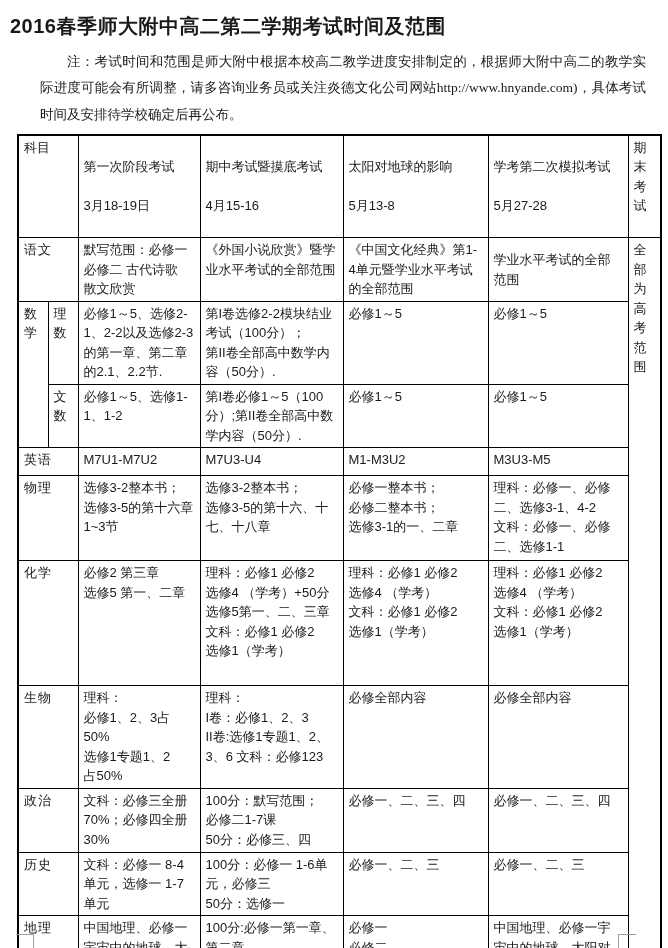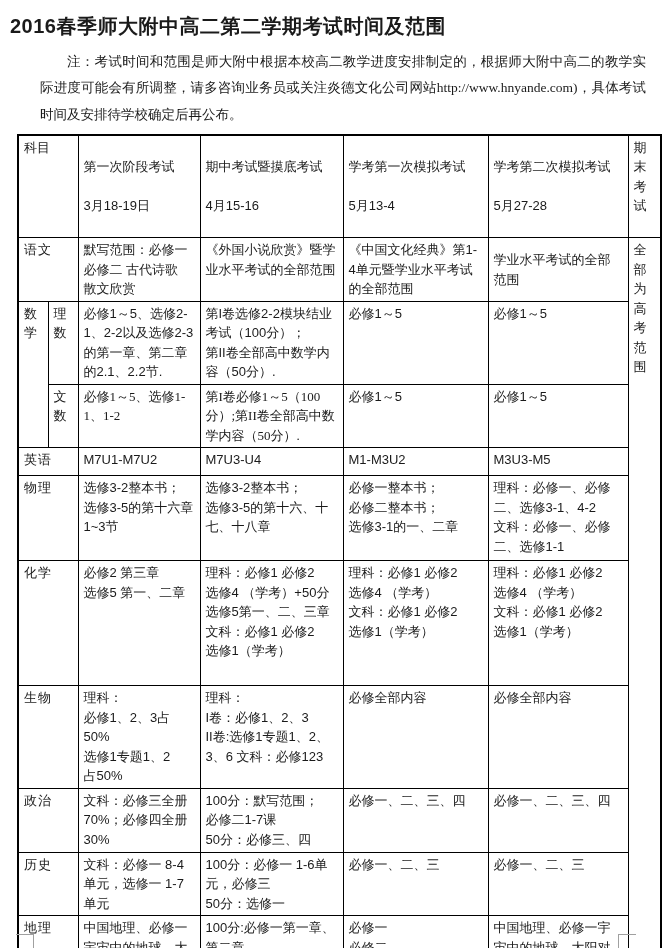--- a/index.html
+++ b/index.html
@@ -28,21 +28,21 @@
     font-size:13px;line-height:1.5;
     vertical-align:top;text-align:left;font-weight:normal;
     white-space:pre-line;overflow:hidden;
     word-break:break-word;
   }
   .hdr{font-weight:bold;text-align:center;vertical-align:middle;font-size:13.5px;line-height:1.7;}
   .hdr.left{text-align:left;margin-left:28px;}
   .subj{font-weight:bold;text-align:center;vertical-align:middle;font-size:14px;letter-spacing:1px;}
   .vhead{font-weight:bold;text-align:center;vertical-align:middle;line-height:1.65;padding:2px 1px;}
   .vbody{text-align:center;vertical-align:middle;line-height:1.7;padding:2px 1px;font-weight:normal;}
-  .bold{font-weight:bold;font-family:Liberation Serif, serif;}
+  .bold{font-weight:bold;}
   .corner-mark{position:absolute;width:17px;height:14px;border-top:1px solid #a0a0a0;}
   .corner-mark.left{left:16px;top:934px;border-right:1px solid #a0a0a0;}
   .corner-mark.right{left:618px;top:934px;border-left:1px solid #a0a0a0;}
 </style>
 </head>
 <body>
 
 <div class="doc-title">2016春季师大附中高二第二学期考试时间及范围</div>
 
 <p class="note"><span>注：考试时间和范围是师大附中根据本校高二教学进度安排制定的，根据师大附中高二的教学实际进度可能会有所调整，请多咨询业务员或关注炎德文化公司网站</span><span class="url">http://www.hnyande.com)</span><span>，具体考试时间及安排待学校确定后再公布。</span></p>
@@ -63,22 +63,22 @@
     <th colspan="2" class="hdr">科目</th>
     <th class="hdr">
       <div>第一次阶段考试</div>
       <div>3月18-19日</div>
     </th>
     <th class="hdr">
       <div>期中考试暨摸底考试</div>
       <div>4月15-16</div>
     </th>
     <th class="hdr">
-      <div>学考第一次模拟考试</div>
-      <div>5月13-4</div>
+      <div>太阳对地球的影响</div>
+      <div>5月13-8</div>
     </th>
     <th class="hdr left">
       <div>学考第二次模拟考试</div>
       <div>5月27-28</div>
     </th>
     <th class="vhead">期
 末
 考
 试</th>
   </tr>

